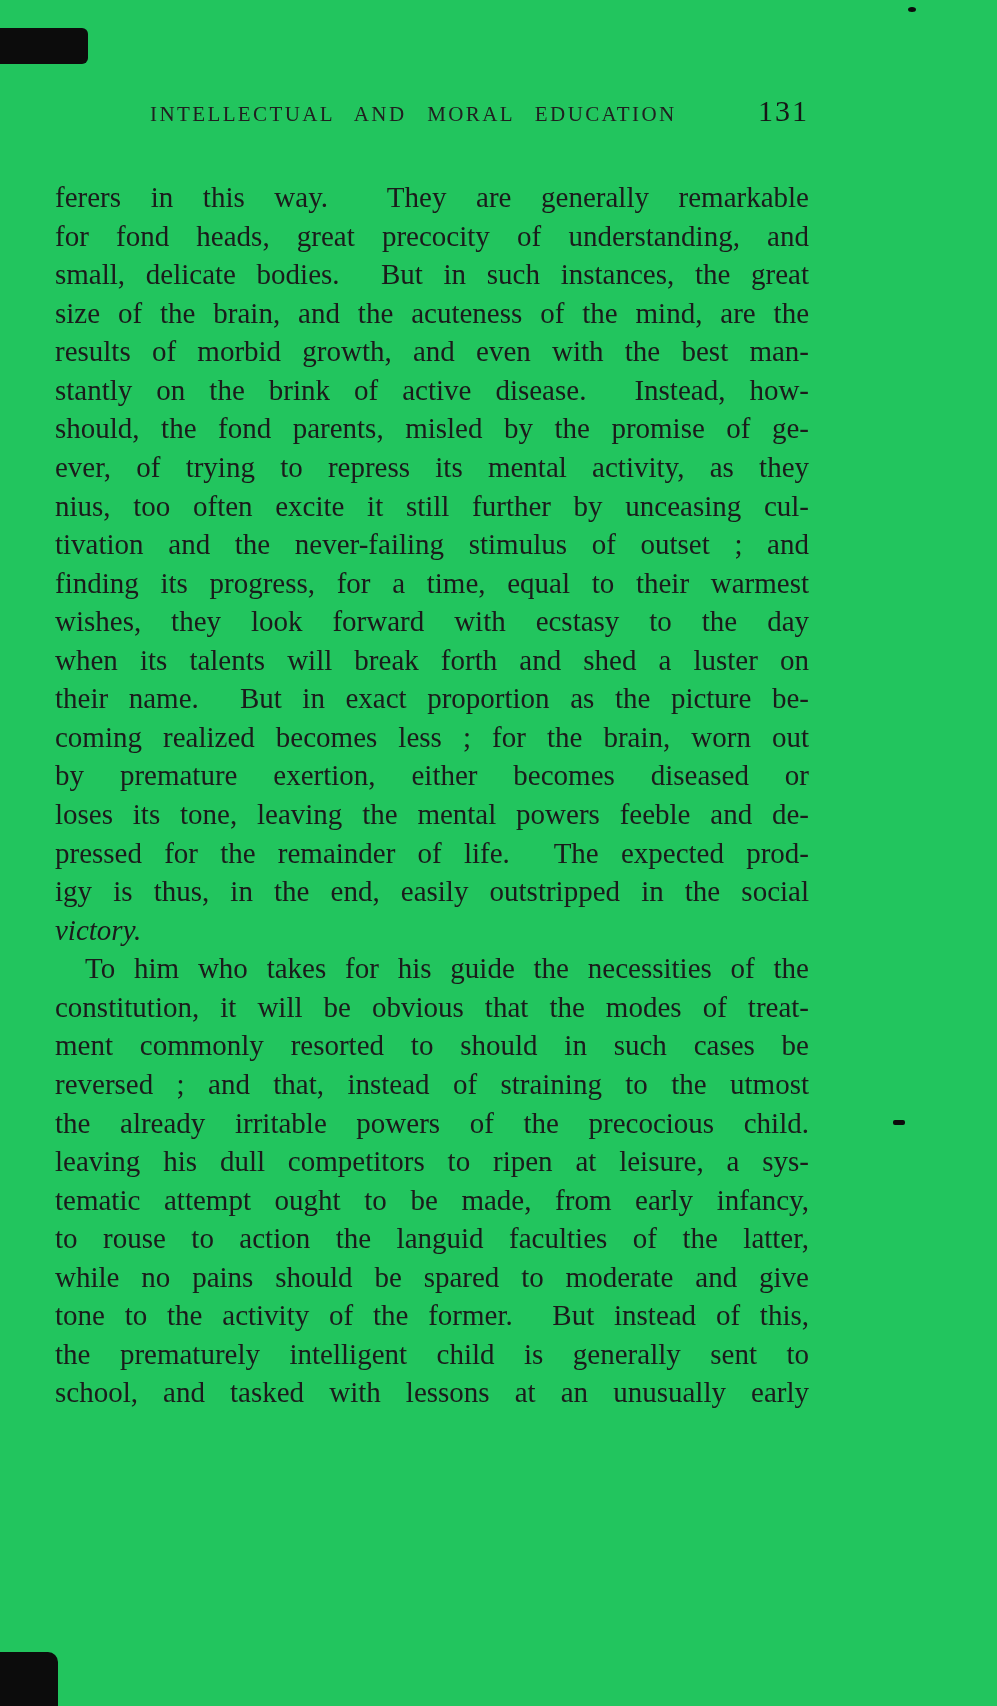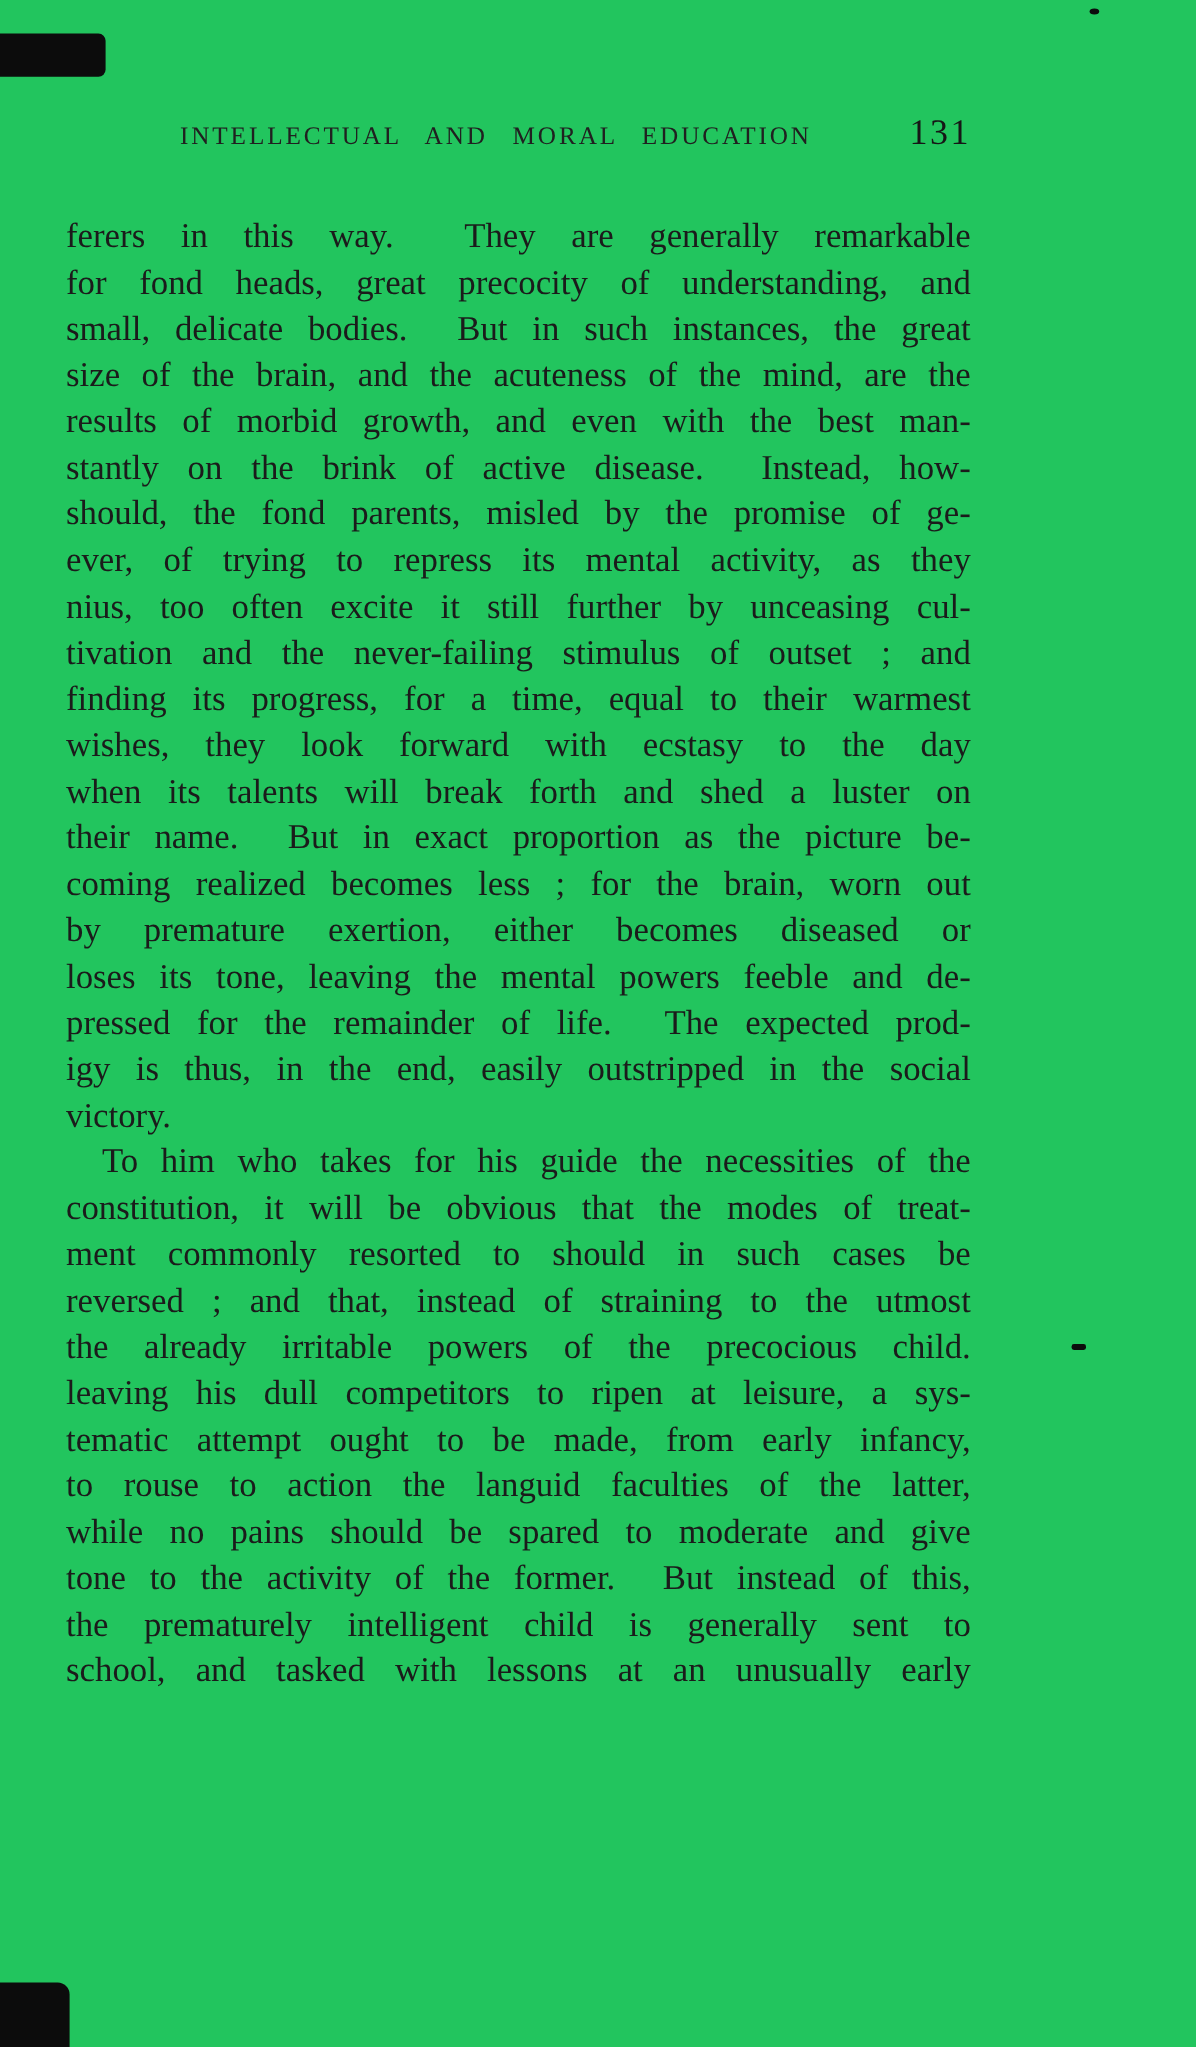--- a/index.html
+++ b/index.html
@@ -82,20 +82,21 @@
     word-spacing: 1px;
   }
   
   .line::after {
     content: "";
     display: inline-block;
     width: 100%;
   }
   .line.no-justify {
     text-align: left;
+    font-style: italic;
   }
   .line.no-justify::after {
     content: none;
   }
   .line.indent {
     text-indent: 30px;
   }
 </style>
 </head>
 <body>

